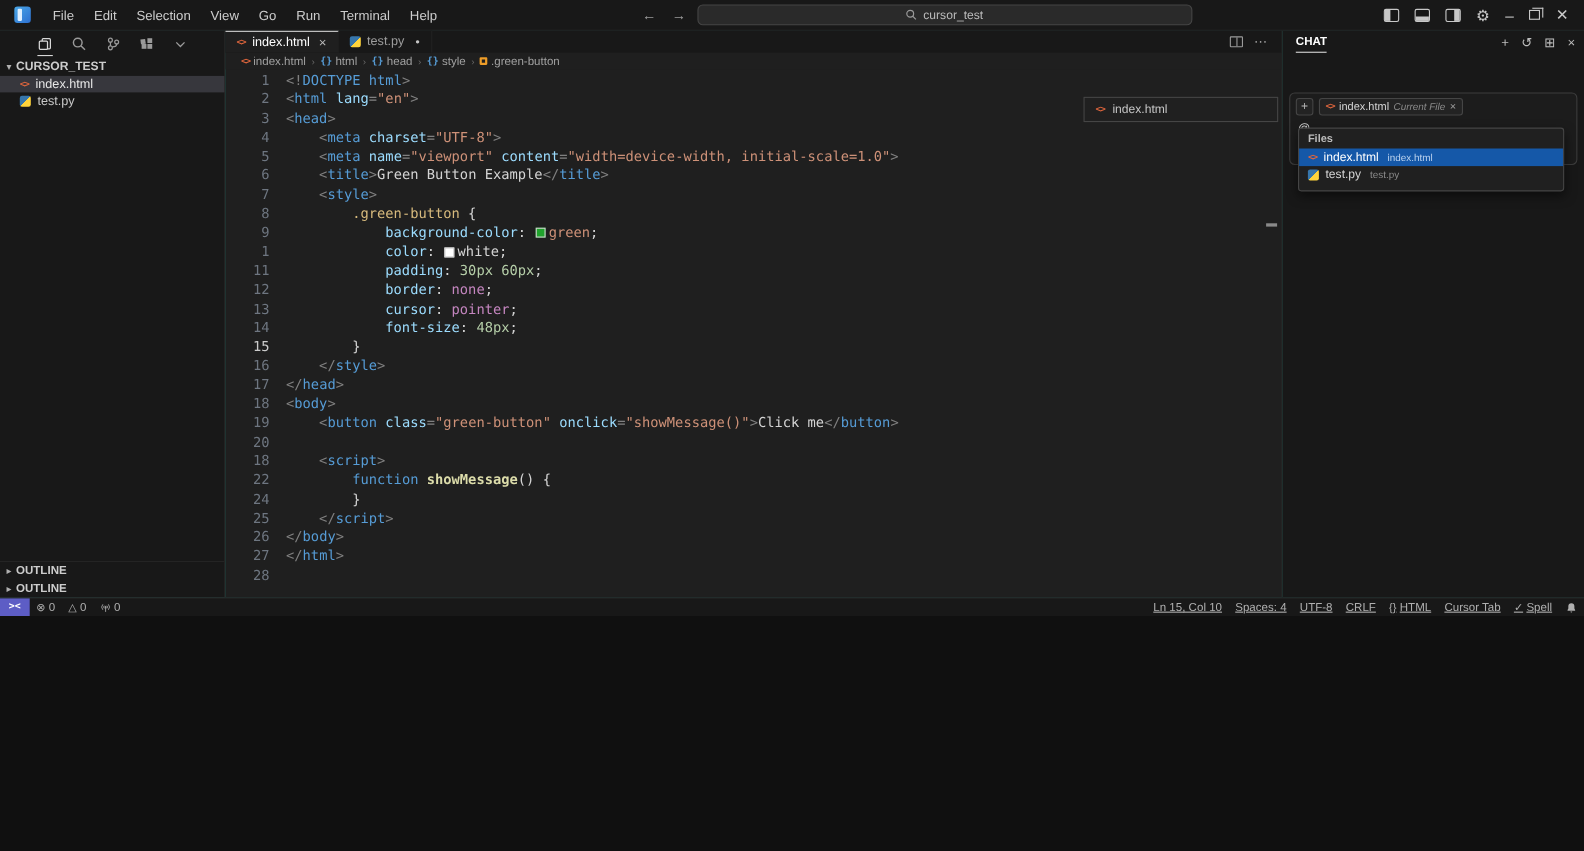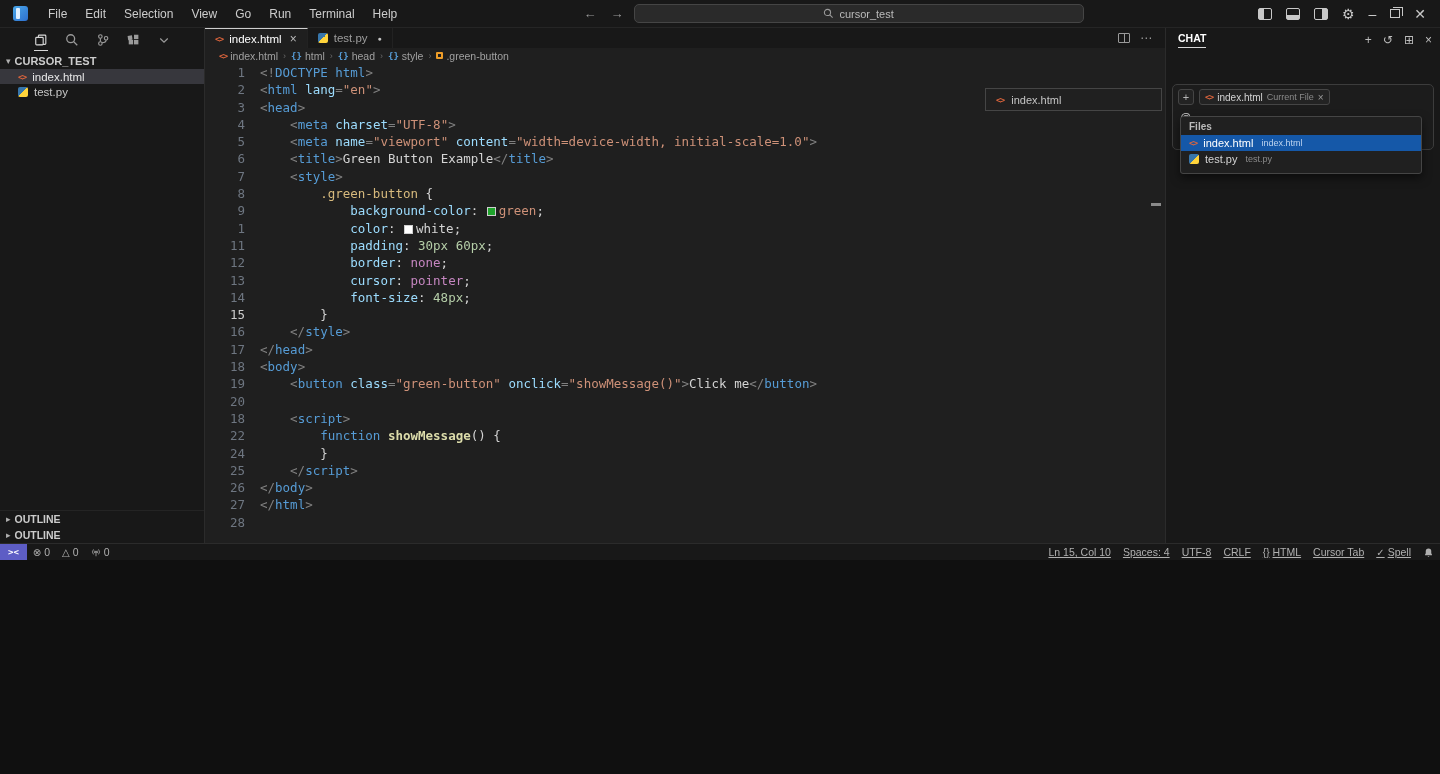--- a/index.html
+++ b/index.html
@@ -81,30 +81,30 @@
   .sw { display:inline-block; width:9px; height:9px; margin:0 3px 0 1px; border:1px solid #cfcfcf; vertical-align:-1px; }
   .sw.swg { background:#1fa32c; } .sw.sww { background:#ffffff; }
 
   .float-widget { position:absolute; left:780px; top:60px; width:177px; height:23px; background:#202020; border:1px solid #454545;
                   display:flex; align-items:center; gap:7px; padding-left:10px; color:#c5c5c5; font-size:11px; z-index:5; }
   .scroll-mark { position:absolute; right:4px; top:175px; width:10px; height:3px; background:#8a8a8a; z-index:4; }
   .watermark { position:absolute; right:28px; top:645px; font-size:44px; font-weight:bold; color:#f2f2f2; letter-spacing:1px; z-index:6; }
 
   
   .chat { width:274px; background:#181818; position:relative; }
-  .chat-head { height:20px; display:flex; align-items:center; padding:4px 8px 0 12px; }
+  .chat-head { height:20px; display:flex; align-items:flex-start; padding:4px 8px 0 12px; }
   .chat-title { color:#ffffff; font-size:10.5px; font-weight:bold; border-bottom:1px solid #d7d7d7; padding-bottom:3px; }
   .chat-icons { margin-left:auto; display:flex; gap:11px; color:#bdbdbd; font-size:12px; }
   .chat-input { position:absolute; left:6px; right:6px; top:56px; height:66px; border:1px solid #3c3c3c; border-radius:5px; background:#1c1c1c; padding:4px 5px; }
   .chip-row { display:flex; align-items:center; gap:5px; }
   .chip-add { width:16px; height:16px; border:1px solid #454545; border-radius:3px; color:#b5b5b5; font-size:11px;
               display:flex; align-items:center; justify-content:center; background:#232323; }
   .chip-file { height:16px; border:1px solid #454545; border-radius:3px; background:#232323; display:flex; align-items:center; gap:4px; padding:0 5px; }
   .chip-file .cf-name { color:#d4d4d4; font-size:10px; }
-  .chip-file .cf-desc { color:#8a8a8a; font-size:9px; }
+  .chip-file .cf-desc { color:#8a8a8a; font-size:9px;font-style:italic; }
   .chip-file .cf-x { color:#9a9a9a; font-size:10px; }
   .at-line { color:#d4d4d4; font-size:11px; margin-top:6px; padding-left:2px; }
   .dropdown { position:absolute; left:14px; top:88px; width:242px; background:#202020; border:1px solid #454545; border-radius:3px;
               box-shadow:0 4px 10px rgba(0,0,0,.5); z-index:10; padding-bottom:6px; }
   .dd-head { color:#bbbbbb; font-size:10px; font-weight:bold; padding:4px 8px 3px 8px; }
   .dd-item { display:flex; align-items:center; gap:6px; height:16px; padding:0 8px; font-size:11px; color:#d4d4d4; }
   .dd-item.sel { background:#1558a8; color:#ffffff; }
   .dd-item .dd-desc { font-size:9px; color:#8a8a8a; margin-left:2px; }
   .dd-item.sel .dd-desc { color:#bcd3ef; }
   .prev-chats { position:absolute; left:14px; top:136px; color:#585858; font-size:10px; }

